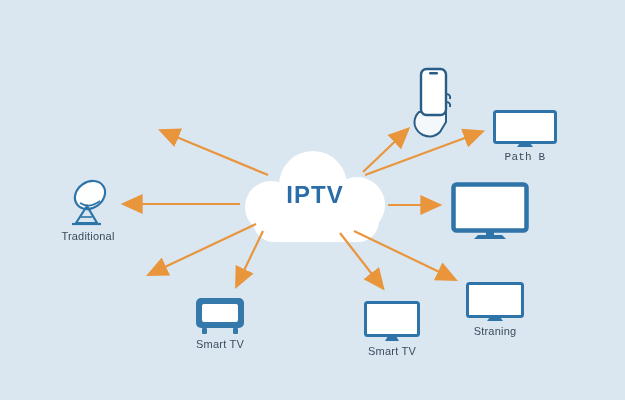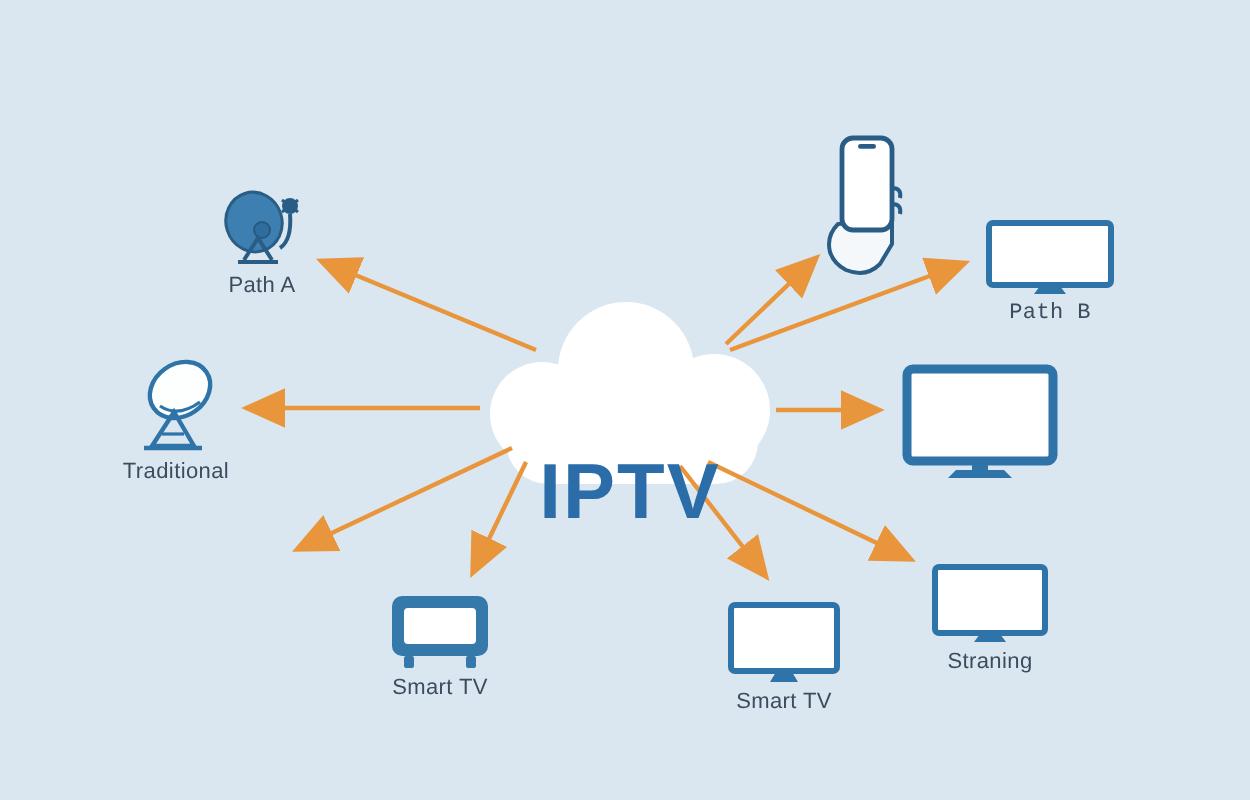--- a/index.html
+++ b/index.html
@@ -8,23 +8,22 @@
     width:625px;height:400px;
     background:#dbe7f0;
     overflow:hidden;
     font-family:"Liberation Sans", sans-serif;
   }
   .connections{position:absolute;left:0;top:0;z-index:2;}
   .cloud-wrap{position:absolute;left:233px;top:143px;width:164px;height:112px;z-index:1;}
   .cloud-label{
     position:absolute;left:233px;top:181px;width:164px;
     text-align:center;z-index:3;
-    font-size:39px;font-weight:bold;letter-spacing:1px;
+    font-size:24px;font-weight:bold;letter-spacing:1px;
     color:#2a6da8;
-    margin-top:44px;
   }
   .node{
     position:absolute;z-index:4;
     display:flex;flex-direction:column;align-items:center;gap:3px;
   }
   .node-label{
     font-size:11px;color:#3c4c5e;letter-spacing:.2px;
     white-space:nowrap;text-align:center;
   }
 </style>
@@ -57,32 +56,20 @@
       <line x1="256" y1="224" x2="150" y2="274"></line>
       <line x1="263" y1="231" x2="237" y2="285"></line>
       <line x1="340" y1="233" x2="382" y2="287"></line>
       <line x1="354" y1="231" x2="454" y2="279"></line>
       <line x1="388" y1="205" x2="438" y2="205"></line>
       <line x1="363" y1="172" x2="407" y2="130"></line>
       <line x1="365" y1="175" x2="481" y2="132"></line>
     </g>
   </svg>
 
-  <div class="node" style="left:98px;top:94px;width:66px;">
-    <svg width="46" height="40" viewBox="0 0 46 40">
-      <ellipse cx="19" cy="17" rx="14" ry="15" fill="#3d7fb0" stroke="#2a5d86" stroke-width="1.5" transform="rotate(-18 19 17)"></ellipse>
-      <circle cx="23" cy="21" r="4" fill="#2e6d9e" stroke="#255a82" stroke-width="1"></circle>
-      <path d="M14 36 L21 25 L28 36" fill="none" stroke="#2a5d86" stroke-width="2"></path>
-      <line x1="11" y1="37" x2="31" y2="37" stroke="#2a5d86" stroke-width="2"></line>
-      <path d="M32 30 Q38 26 37 13" fill="none" stroke="#2a5d86" stroke-width="2"></path>
-      <circle cx="37" cy="9" r="4" fill="#2a5d86"></circle>
-      <path d="M33 6 L41 12 M33 12 L41 6" stroke="#2a5d86" stroke-width="1.5"></path>
-    </svg>
-    <div class="node-label">Path A</div>
-  </div>
 
   <div class="node" style="left:53px;top:179px;width:70px;">
     <svg width="50" height="48" viewBox="0 0 50 48">
       <ellipse cx="27" cy="16" rx="16" ry="13" fill="#fdfefe" stroke="#2e74a8" stroke-width="2.2" transform="rotate(-35 27 16)"></ellipse>
       <path d="M17 24 Q26 30 37 22" fill="none" stroke="#2e74a8" stroke-width="1.6"></path>
       <path d="M13 44 L24 27 L34 44 Z" fill="none" stroke="#2e74a8" stroke-width="2.2"></path>
       <path d="M18 38 L29 38" stroke="#2e74a8" stroke-width="1.6"></path>
       <line x1="9" y1="45" x2="38" y2="45" stroke="#2e74a8" stroke-width="2.2"></line>
     </svg>
     <div class="node-label">Traditional</div>

